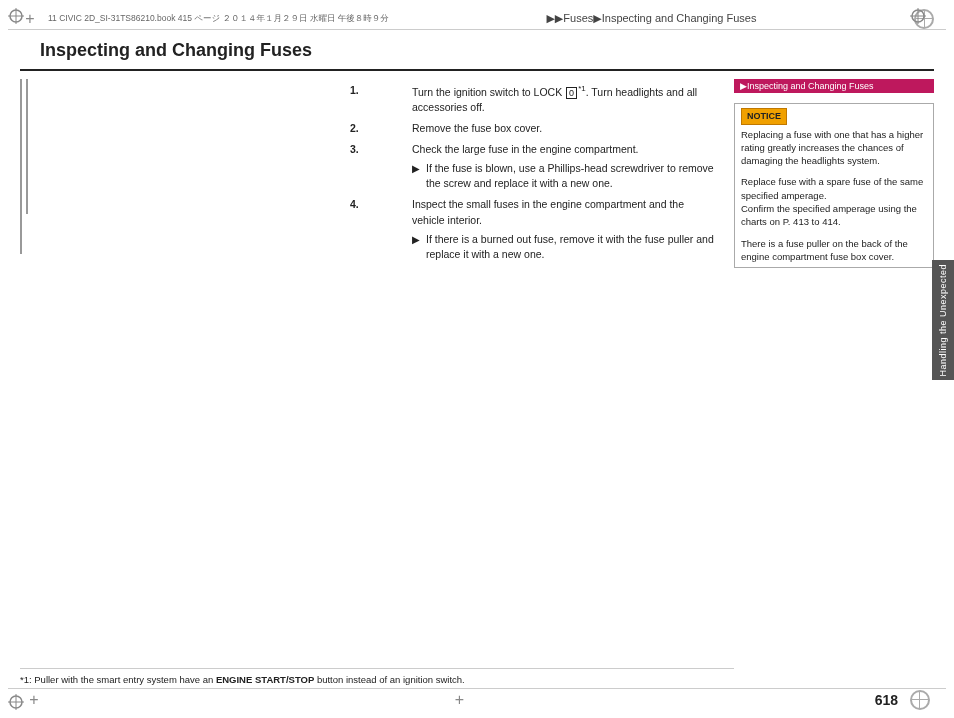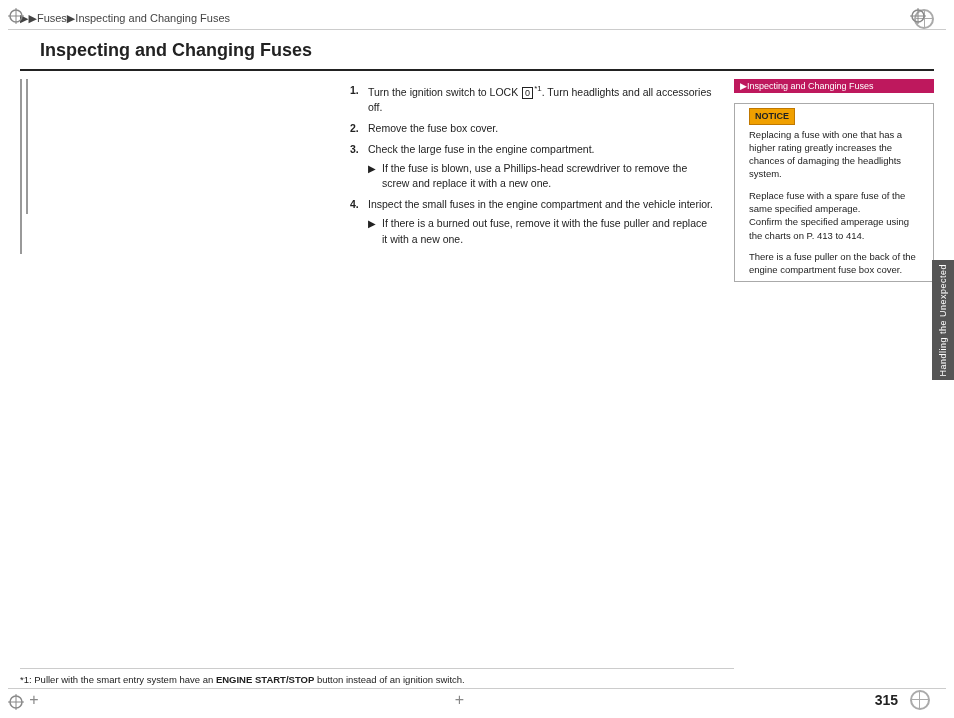--- a/index.html
+++ b/index.html
@@ -161,20 +161,21 @@
       gap: 4px;
     }
 
     .step-num {
       font-weight: bold;
       min-width: 14px;
     }
 
     .step-content {
       flex: 1;
+      margin-left: 44px;
     }
 
     .sub-step {
       margin-top: 3px;
       margin-left: 0px;
       display: flex;
       gap: 4px;
     }
 
     .arrow-right {
@@ -226,21 +227,21 @@
     .notice-header-bar {
       background: #be185d;
       color: #fff;
       font-size: 9px;
       padding: 2px 6px;
       margin-bottom: 2px;
     }
 
     .notice-section {
       border: 1px solid #aaa;
-      padding: 4px 14px;
+      padding: 4px 6px;
       font-size: 9.5px;
       line-height: 1.4;
     }
 
     .notice-label {
       background: #f0a000;
       color: #222;
       font-weight: bold;
       font-size: 9px;
       padding: 1px 5px;
@@ -330,20 +331,24 @@
     .fuse-svg-bottom {
       position: absolute;
       top: 8px; left: 45px;
       width: 240px; height: 120px;
     }
   </style>
 </head>
 <body>
 
 <div class="header-bar">
+  <div class="header-left">
+    <span class="corner-crosshair"></span>
+    <span style="font-size:8.5px;color:#666;">11 CIVIC 2D_SI-31TS86210.book  415 ページ  ２０１４年１月２９日  水曜日  午後８時９分</span>
+  </div>
   <div class="header-right-nav">▶▶Fuses▶Inspecting and Changing Fuses</div>
   <span class="circle-deco"></span>
 </div>
 
 <div class="main-content">
 
   <div class="page-title">Inspecting and Changing Fuses</div>
 
   <div class="content-area">
 
@@ -465,21 +470,21 @@
 </div>
 
 <div class="footer-note">
   <span>*1: Puller with the smart entry system have an </span><span class="bold">ENGINE START/STOP</span><span> button instead of an ignition switch.</span>
 </div>
 
 <div class="footer-bar">
   <span class="corner-crosshair"></span>
   <span class="corner-crosshair"></span>
   <div style="display:flex;align-items:center;gap:12px;">
-    <span class="page-number">315</span>
+    <span class="page-number">618</span>
     <span class="circle-deco"></span>
   </div>
 </div>
 
 <div style="position:absolute;top:8px;left:8px;width:16px;height:16px;">
   <svg width="16" height="16">
       <circle cx="8" cy="8" r="6" fill="none" stroke="#888" stroke-width="1.5"></circle>
       <line x1="8" y1="0" x2="8" y2="16" stroke="#888" stroke-width="1"></line>
       <line x1="0" y1="8" x2="16" y2="8" stroke="#888" stroke-width="1"></line>
     </svg>

